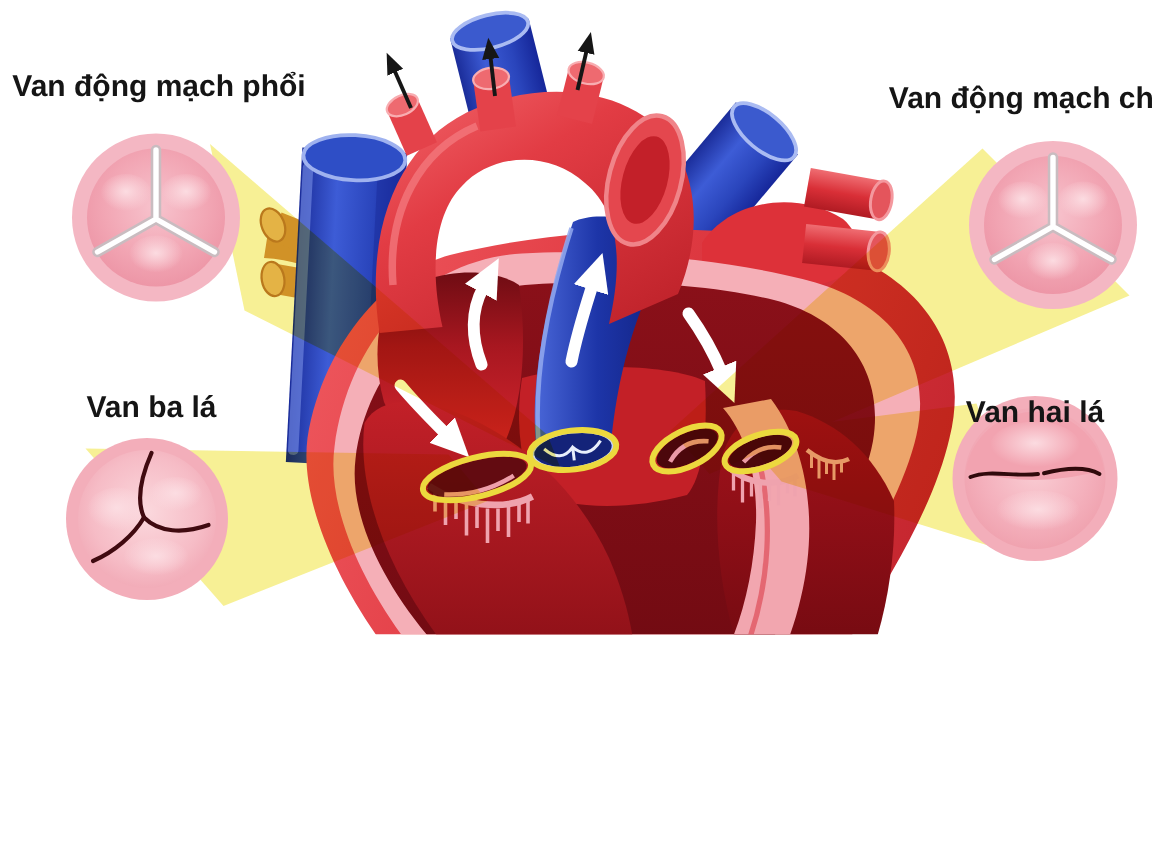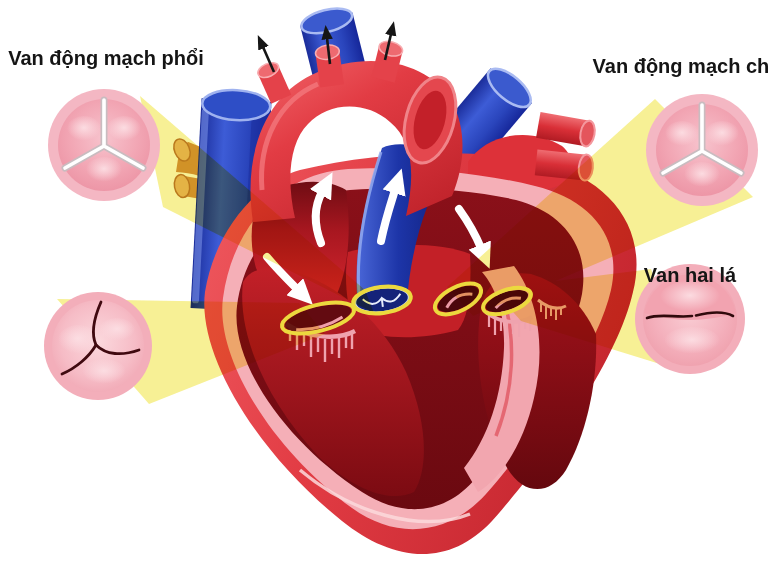--- a/index.html
+++ b/index.html
@@ -1,17 +1,17 @@
 <!DOCTYPE html>
 <html><head>
 <meta charset="utf-8">
 <style>
   html,body{margin:0;padding:0;background:#fff;}
   .stage{
-    position:relative;width:768px;height:573px;background:#ffffff;
+    position:relative;width:768px;height:423px;background:#ffffff;
     overflow:hidden;font-family:"Liberation Sans",sans-serif;
   }
   .stage svg.art{position:absolute;left:0;top:0;}
   .diagram-label{
     position:absolute;transform:translateX(-50%);
     white-space:nowrap;font-weight:700;font-size:20px;line-height:1.15;
     color:#151515;letter-spacing:0;
   }
   .lbl-pulmonary{left:106px;top:47px;}
   .lbl-aortic{left:687px;top:55px;}
@@ -305,15 +305,16 @@
     <ellipse cx="2" cy="22" rx="28" ry="14" fill="url(#cuspHi)"></ellipse>
     <g stroke="#300a0c" stroke-width="2.6" stroke-linecap="round" fill="none">
       <path d="M -43,-1 C -30,-6 -14,-1 2,-3"></path>
       <path d="M 6,-3.5 C 20,-7 34,-8 43,-3"></path>
     </g>
   </g>
 </svg>
 
 <div class="diagram-label lbl-pulmonary">Van động mạch phổi</div>
 <div class="diagram-label lbl-aortic">Van động mạch chủ</div>
+<div class="diagram-label lbl-tricuspid">Van ba lá</div>
 <div class="diagram-label lbl-mitral">Van hai lá</div>
 
 </div>
 
 </body></html>

